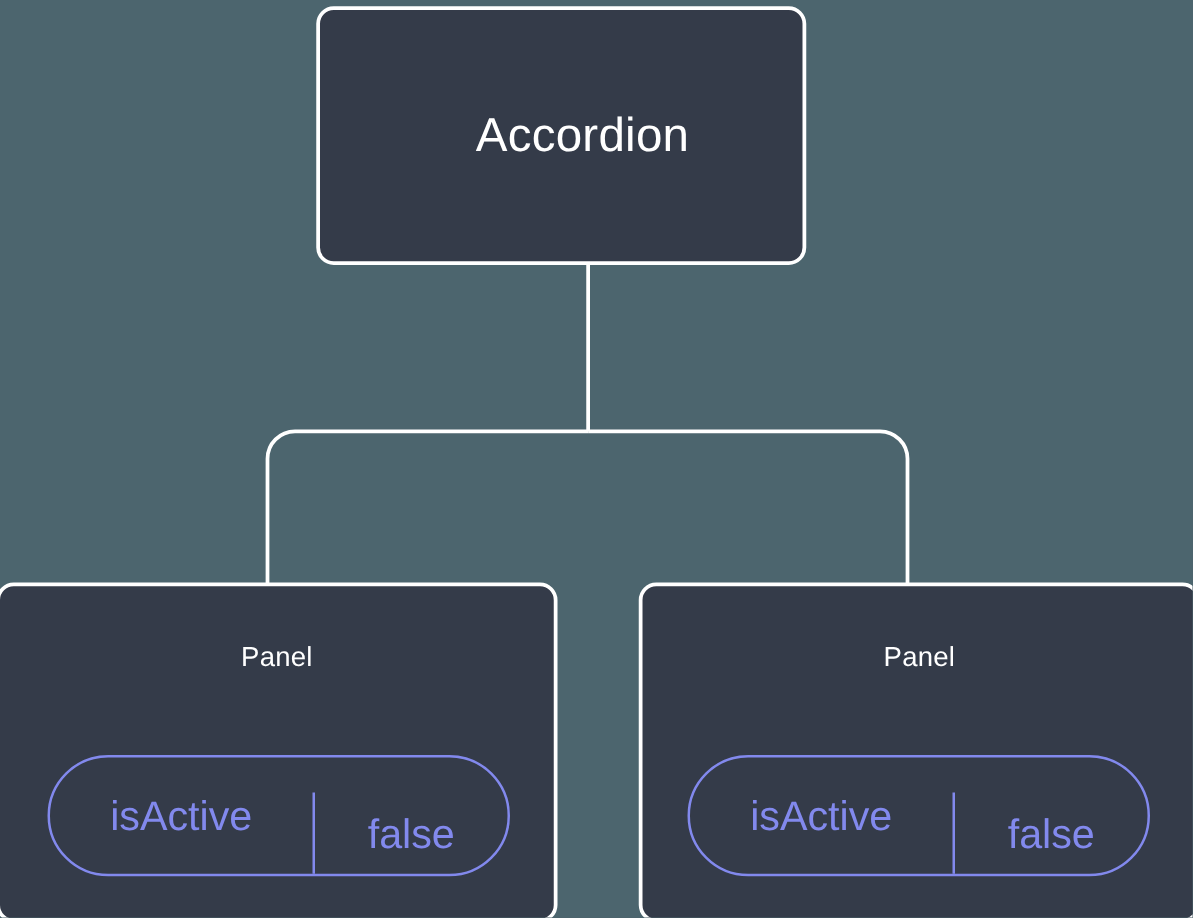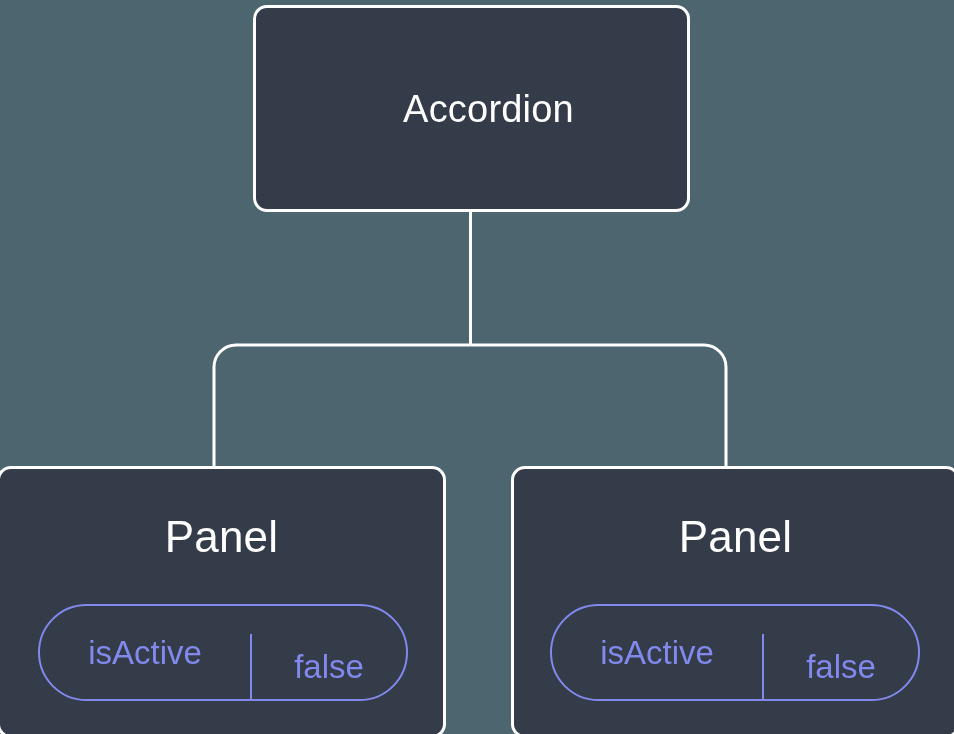--- a/index.html
+++ b/index.html
@@ -40,21 +40,21 @@
     border: 3px solid #ffffff;
     border-radius: 14px;
     display: flex;
     flex-direction: column;
     align-items: center;
   }
 
   .node-root {
     left: 253px;
     top: 5px;
-    width: 437px;
+    width: 392px;
     height: 207px;
     justify-content: center;
     padding-left: 34px;
   }
 
   .node-child {
     top: 466px;
     height: 272px;
     border-radius: 14px;
     justify-content: flex-start;
@@ -67,21 +67,21 @@
   .node-title {
     color: #ffffff;
     font-size: 38px;
     font-weight: 400;
     letter-spacing: 0.2px;
     line-height: 1;
     white-space: nowrap;
   }
 
   .node-child .node-title {
-    font-size: 44px;
+    font-size: 22px;
     text-align: right;
   }
 
   
   .state-pill {
     position: absolute;
     top: 604px;
     height: 97px;
     box-sizing: border-box;
     border: 2px solid #8289ed;

